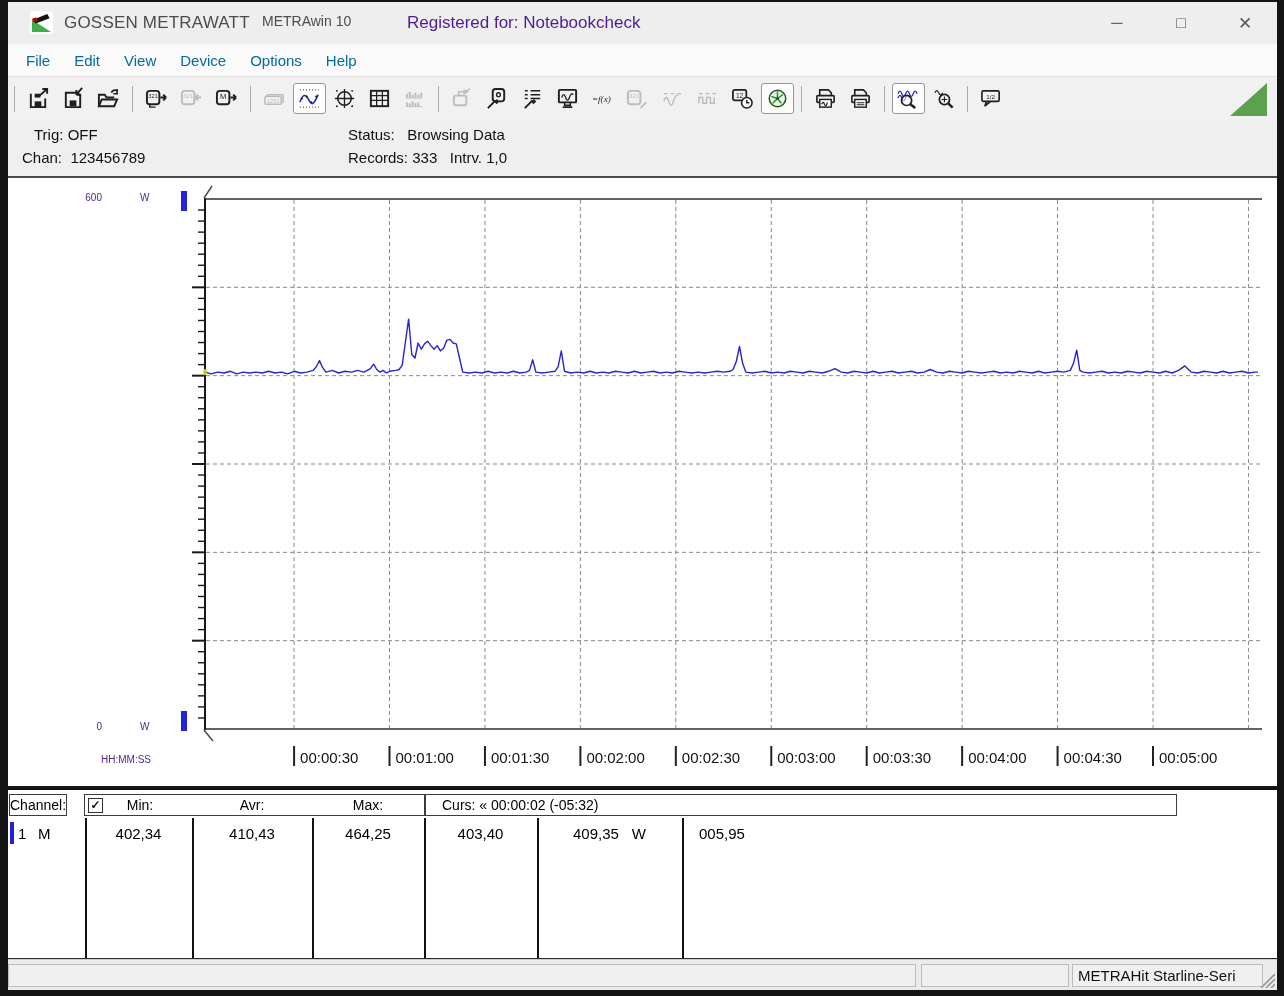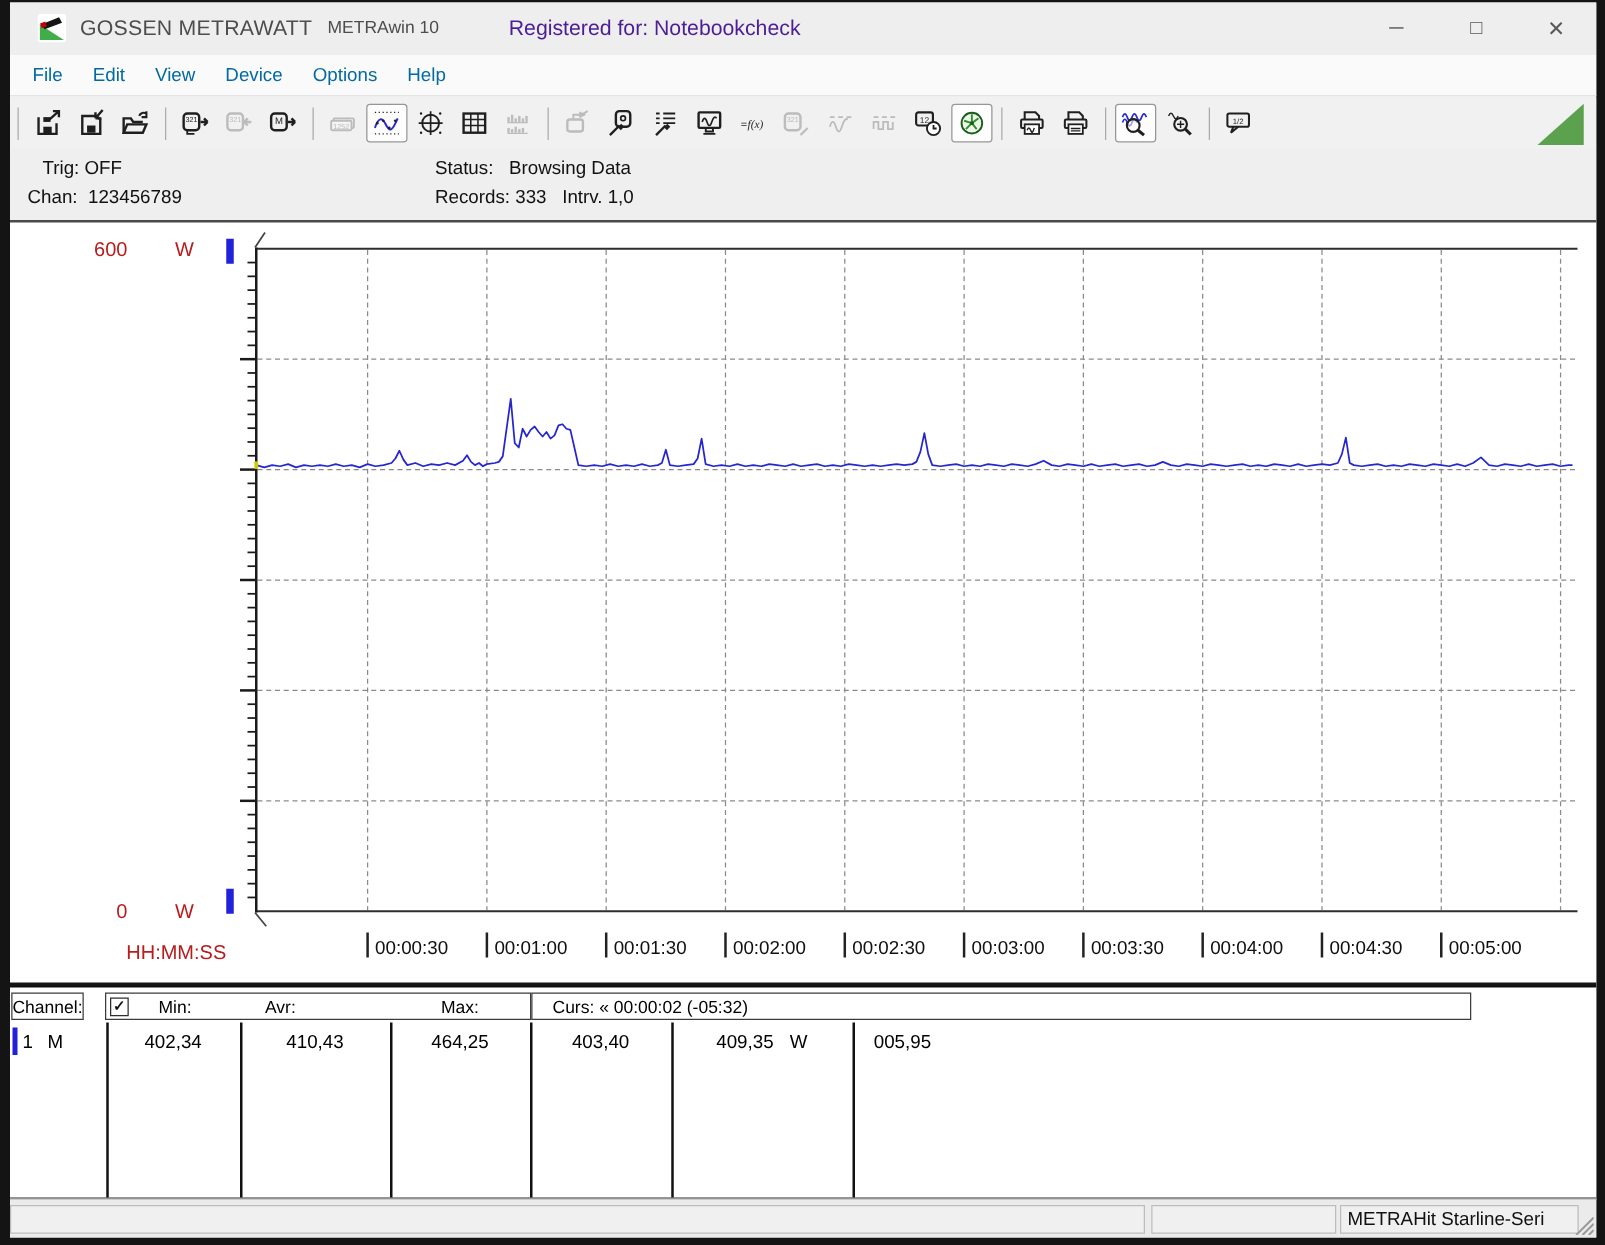--- a/index.html
+++ b/index.html
@@ -30,21 +30,21 @@
   .tbtn.disabled{color:#bcbcbc;}
   .green-tri{position:absolute;right:10px;bottom:3px;width:0;height:0;border-left:37px solid transparent;border-bottom:33px solid #5ca24e;}
 
   
   .statuspanel{position:absolute;left:0;top:117px;width:1269px;height:57px;background:#efefef;font-size:15px;color:#111;}
   .sp{position:absolute;white-space:pre;}
 
   
   .chartpanel{position:absolute;left:0;top:174px;width:1269px;height:612px;background:#ffffff;border-top:2px solid #4a4a4a;border-bottom:2px solid #161616;box-sizing:border-box;}
   #chart-svg{position:absolute;left:0;top:174px;width:1269px;height:612px;}
-  .chlab{position:absolute;font-size:16px;color:#b91c1c;}
+  .chlab{position:absolute;font-size:10px;color:#4c1d95;}
   .ylab{width:44px;text-align:right;}
 
   
   .tablepanel{position:absolute;left:0;top:786px;width:1269px;height:171px;background:#fff;border-top:2px solid #111;border-bottom:1px solid #2b2b2b;box-sizing:border-box;font-size:14px;color:#000;}
   .hcell{position:absolute;top:4px;height:22px;border:1px solid #3c3c3c;box-sizing:border-box;display:flex;align-items:center;background:#fff;}
   .hlab{position:absolute;top:7px;font-size:14px;}
   .vline{position:absolute;top:28px;bottom:0;width:2px;background:#111;}
   .dcell{position:absolute;top:31px;height:24px;font-size:15px;display:flex;align-items:center;justify-content:center;}
   .cbx{width:13px;height:13px;border:1.5px solid #2f2f2f;background:#fff;display:flex;align-items:center;justify-content:center;font-size:12px;font-weight:bold;color:#111;line-height:1;}
   .chanbar{position:absolute;left:2px;top:32px;width:4px;height:22px;background:#2121d8;}
@@ -471,21 +471,21 @@
       </svg>
 
   <div class="tablepanel">
     <div class="hcell" style="left:1px;width:58px;justify-content:center;text-align:right;">
           <span>Channel:</span>
         </div>
     <div class="hcell" style="left:76px;width:341px;">
       <span class="cbx" style="margin-left:3px;">✓</span>
     </div>
     <span class="hlab" style="left:92px;width:80px;text-align:center;">Min:</span>
-    <span class="hlab" style="left:204px;width:80px;text-align:left;">Avr:</span>
+    <span class="hlab" style="left:204px;width:80px;text-align:center;">Avr:</span>
     <span class="hlab" style="left:320px;width:80px;text-align:center;">Max:</span>
     <div class="hcell" style="left:417px;width:752px;padding-left:16px;">
           <span>Curs: « 00:00:02 (-05:32)</span>
         </div>
 
     <div class="vline" style="left:77px;"></div>
     <div class="vline" style="left:184px;"></div>
     <div class="vline" style="left:304px;"></div>
     <div class="vline" style="left:416px;"></div>
     <div class="vline" style="left:529px;"></div>

